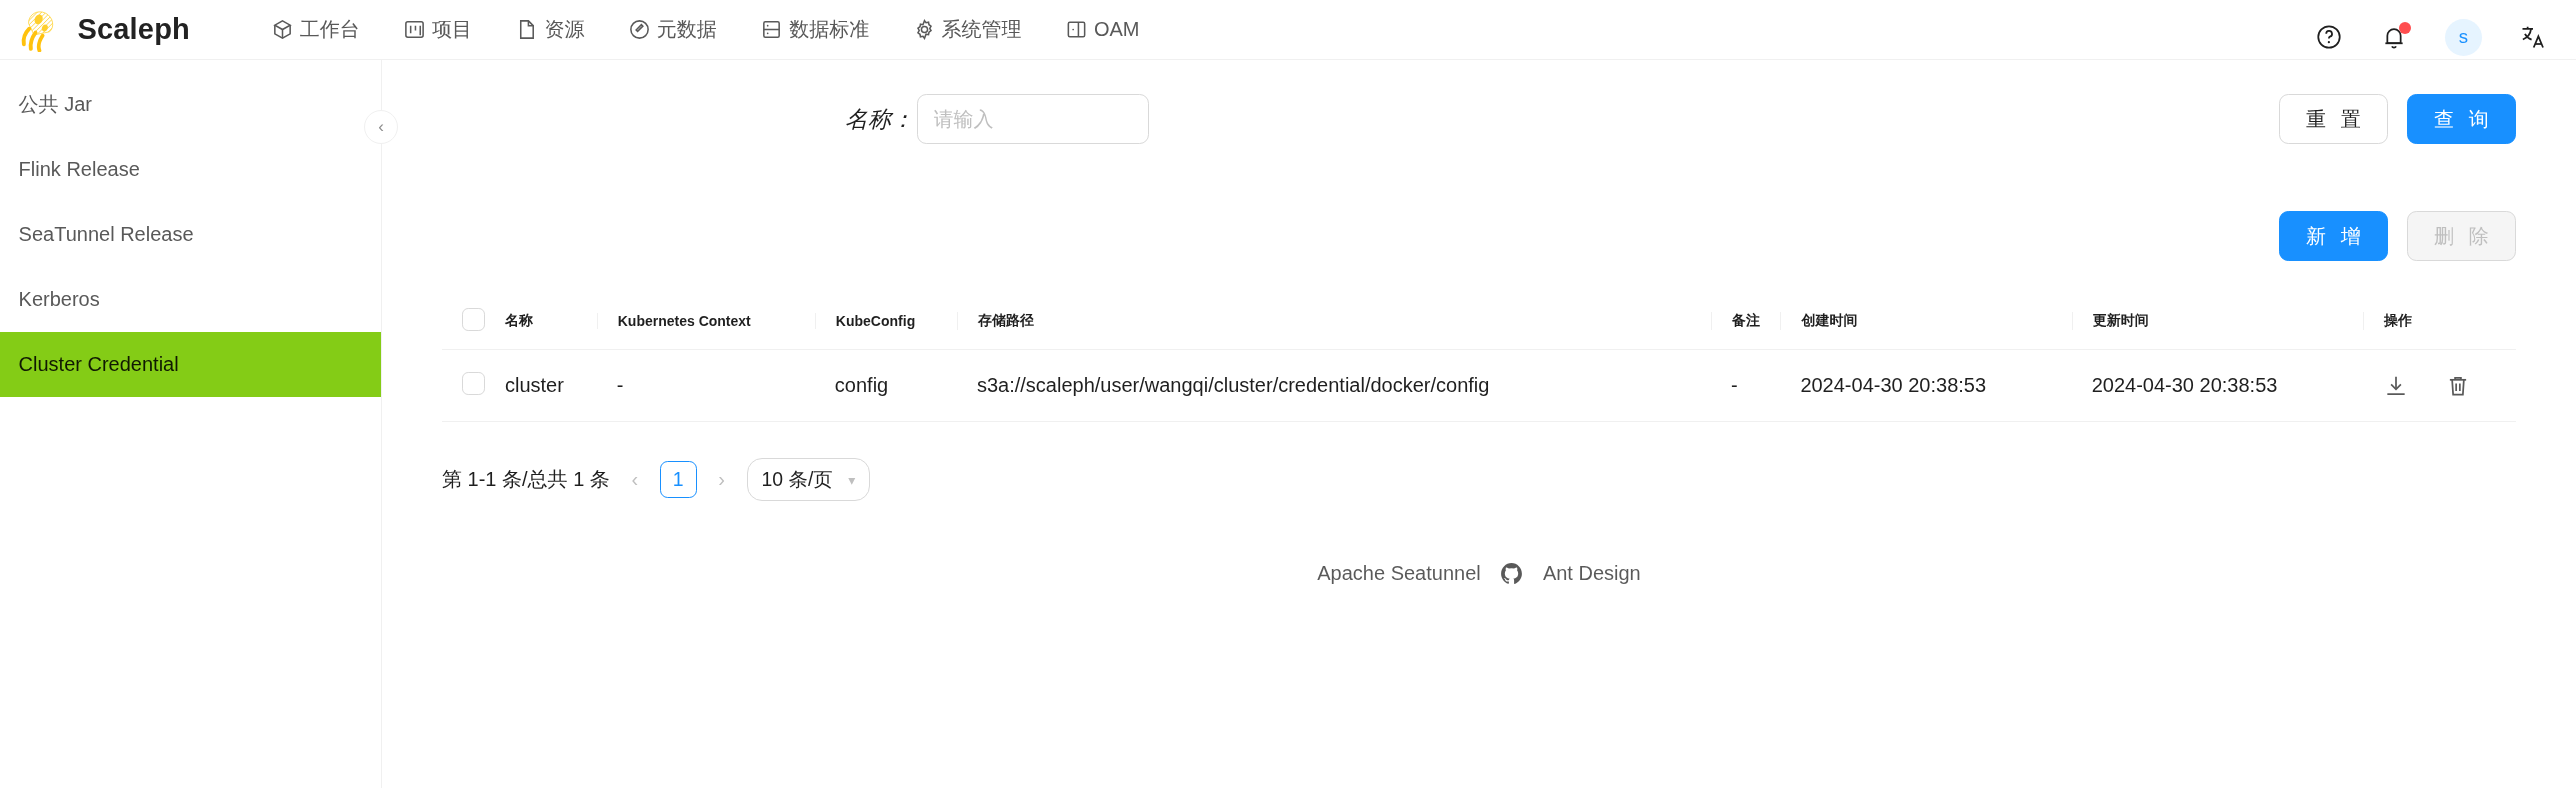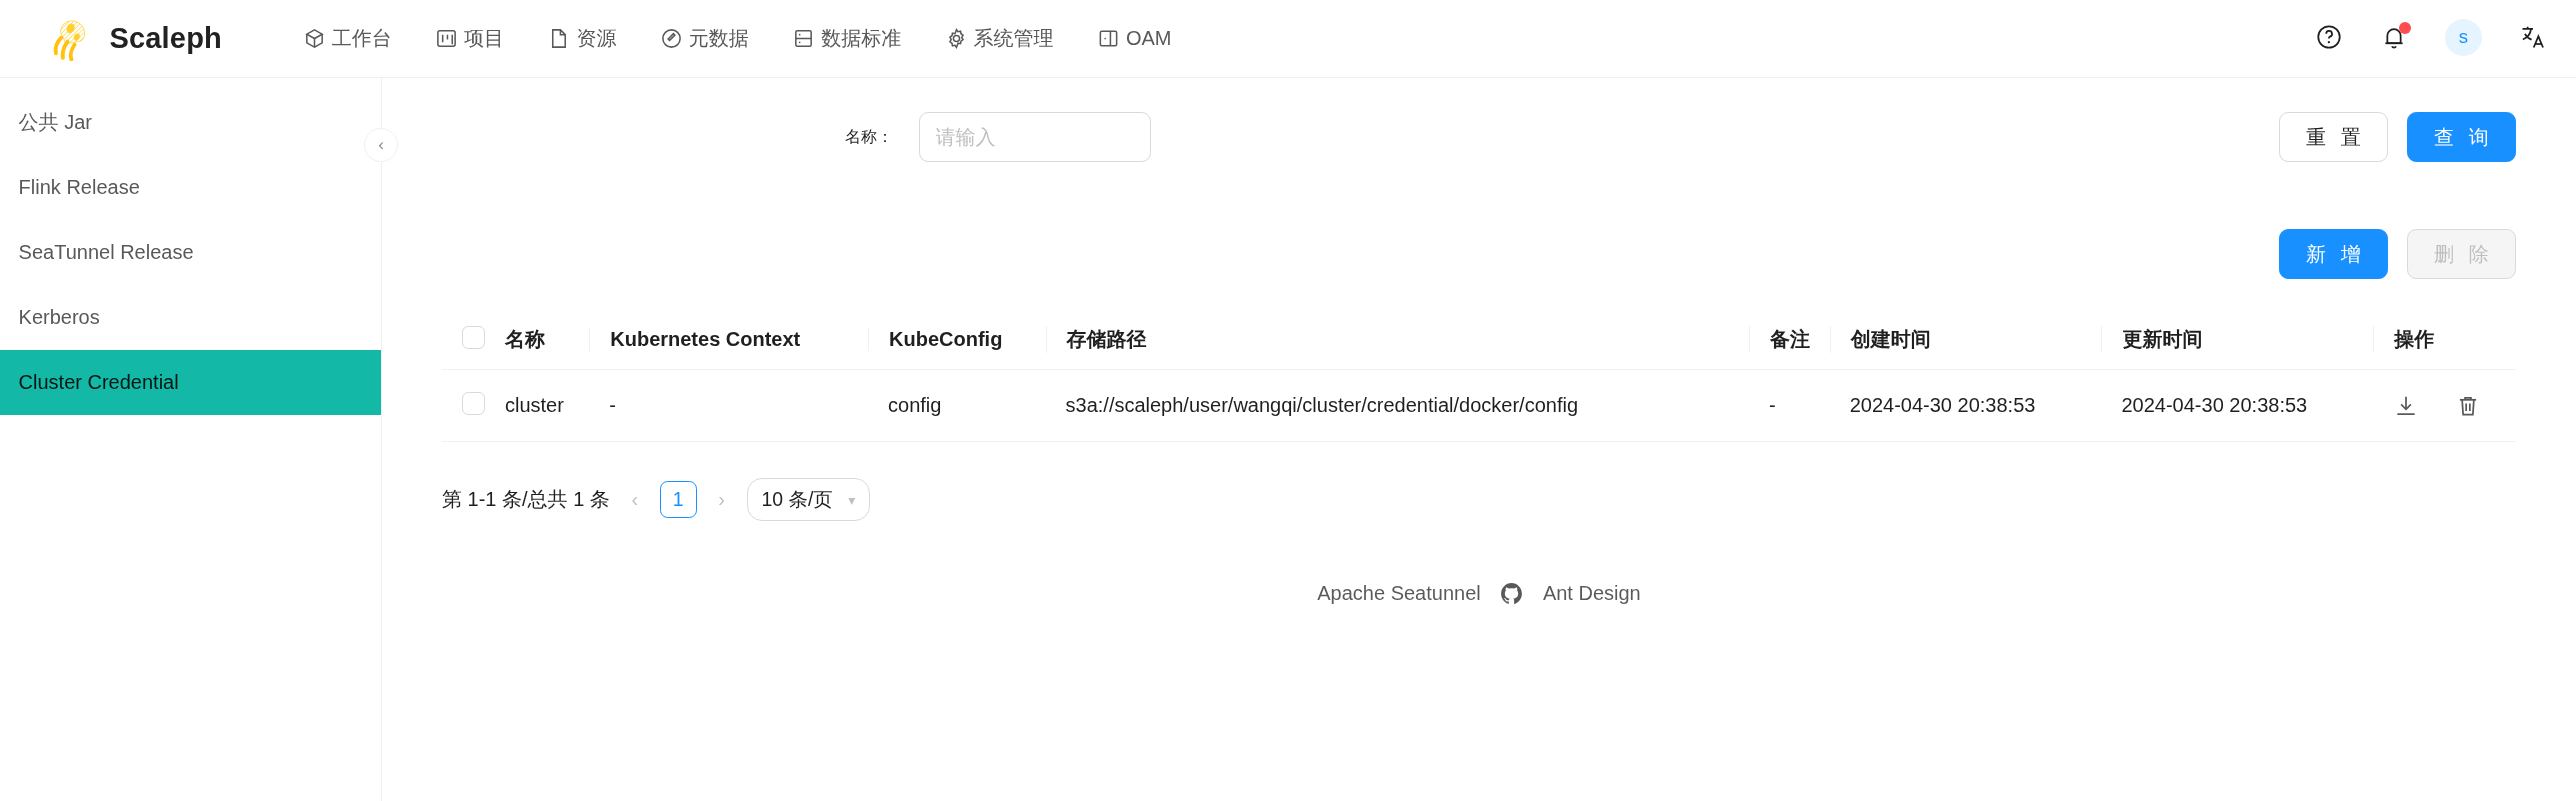--- a/index.html
+++ b/index.html
@@ -7,26 +7,25 @@
   body {
     width:2576px; height:802px;
     font-family:"Liberation Sans","DejaVu Sans",sans-serif;
     background:#ffffff;
     color:rgba(0,0,0,0.88);
     overflow:hidden;
   }
 
   
   .header{
-    height:78px; width:100%;
+    height:60px; width:100%;
     display:flex; align-items:center;
     background:#fff;
     border-bottom:0.8px solid #f0f0f0;
     position:relative;
-    padding-left:32px;
   }
   .brand{ display:flex; align-items:center; margin-left:20px; }
   .brand-logo{ width:45px; height:45px; flex:none; }
   .brand-name{ font-size:29px; font-weight:700; color:#222; margin-left:12.4px; letter-spacing:0.2px;}
 
   .nav{ display:flex; align-items:center; margin-left:59px; }
   .nav-item{
     display:flex; align-items:center; gap:6px;
     padding:0 21.7px; height:74px;
     font-size:20px; color:#595959; cursor:pointer; white-space:nowrap;
@@ -56,35 +55,35 @@
 
   .sidebar{
     width:382px; flex:none; background:#fff;
     border-right:0.8px solid #f0f0f0;
     padding-top:12.4px; position:relative;
   }
   .side-item{
     height:65px; display:flex; align-items:center;
     padding-left:18.6px; font-size:20px; color:#595959; cursor:pointer;
   }
-  .side-item.active{ background:#14b8a6; color:rgba(0,0,0,0.88); }
+  .side-item.active{ background:#84cc16; color:rgba(0,0,0,0.88); }
 
   .collapse-handle{
     position:absolute; right:-17px; top:50px;
     width:34px;height:34px;border-radius:50%;
     background:#fff; border:0.8px solid #f0f0f0;
     display:flex;align-items:center;justify-content:center;
     color:#8c8c8c;font-size:17px;cursor:pointer; z-index:5;
   }
 
   .content{ flex:1; min-width:0; padding:0 60px; position:relative; }
 
   .search-card{ padding-top:34px; display:flex; align-items:flex-start; }
   .form-item{ display:flex; align-items:center; margin-left:403px; }
-  .form-label{ font-size:16px; color:rgba(0,0,0,0.88); margin-right:26px; white-space:nowrap; }
+  .form-label{ font-size:23px; color:rgba(0,0,0,0.88); margin-right:3px; white-space:nowrap;font-style:italic; }
   .form-input{
     width:232px; height:50px;
     border:0.8px solid #d9d9d9; border-radius:9.3px;
     padding:0 15.5px; font-size:20px; color:rgba(0,0,0,0.88);
     background:#fff; outline:none;
     font-family:"Liberation Sans","DejaVu Sans",sans-serif;
   }
   .form-input::placeholder{ color:#bfbfbf; }
 
   .search-actions{ margin-left:auto; display:flex; gap:18.6px; padding-top:0; }
@@ -98,21 +97,21 @@
   }
   .btn-default{ background:#fff; border:0.8px solid #d9d9d9; color:rgba(0,0,0,0.88); }
   .btn-primary{ background:#1890ff; border:0.8px solid #1890ff; color:#fff; }
   .btn-disabled{ background:#f5f5f5; border:0.8px solid #d9d9d9; color:#bfbfbf; cursor:not-allowed; }
 
   .table-actions{ display:flex; justify-content:flex-end; gap:18.6px; margin-top:67px; }
 
   
   .table{ width:100%; margin-top:32.5px; border-collapse:collapse; }
   .table th{
-    font-size:20px; font-weight:700; color:rgba(0,0,0,0.88);
+    font-size:14px; font-weight:700; color:rgba(0,0,0,0.88);
     text-align:left; padding:14px 0 15.5px 0; white-space:nowrap;
     border-bottom:0.8px solid #f0f0f0;
     position:relative;
   }
   .table th .thwrap{ padding-left:20px; }
   .table th.sep .thwrap{ border-left:0.8px solid #f0f0f0; }
   .table td{
     font-size:20px; color:rgba(0,0,0,0.88);
     padding:21.7px 0; white-space:nowrap;
     border-bottom:0.8px solid #f0f0f0;

